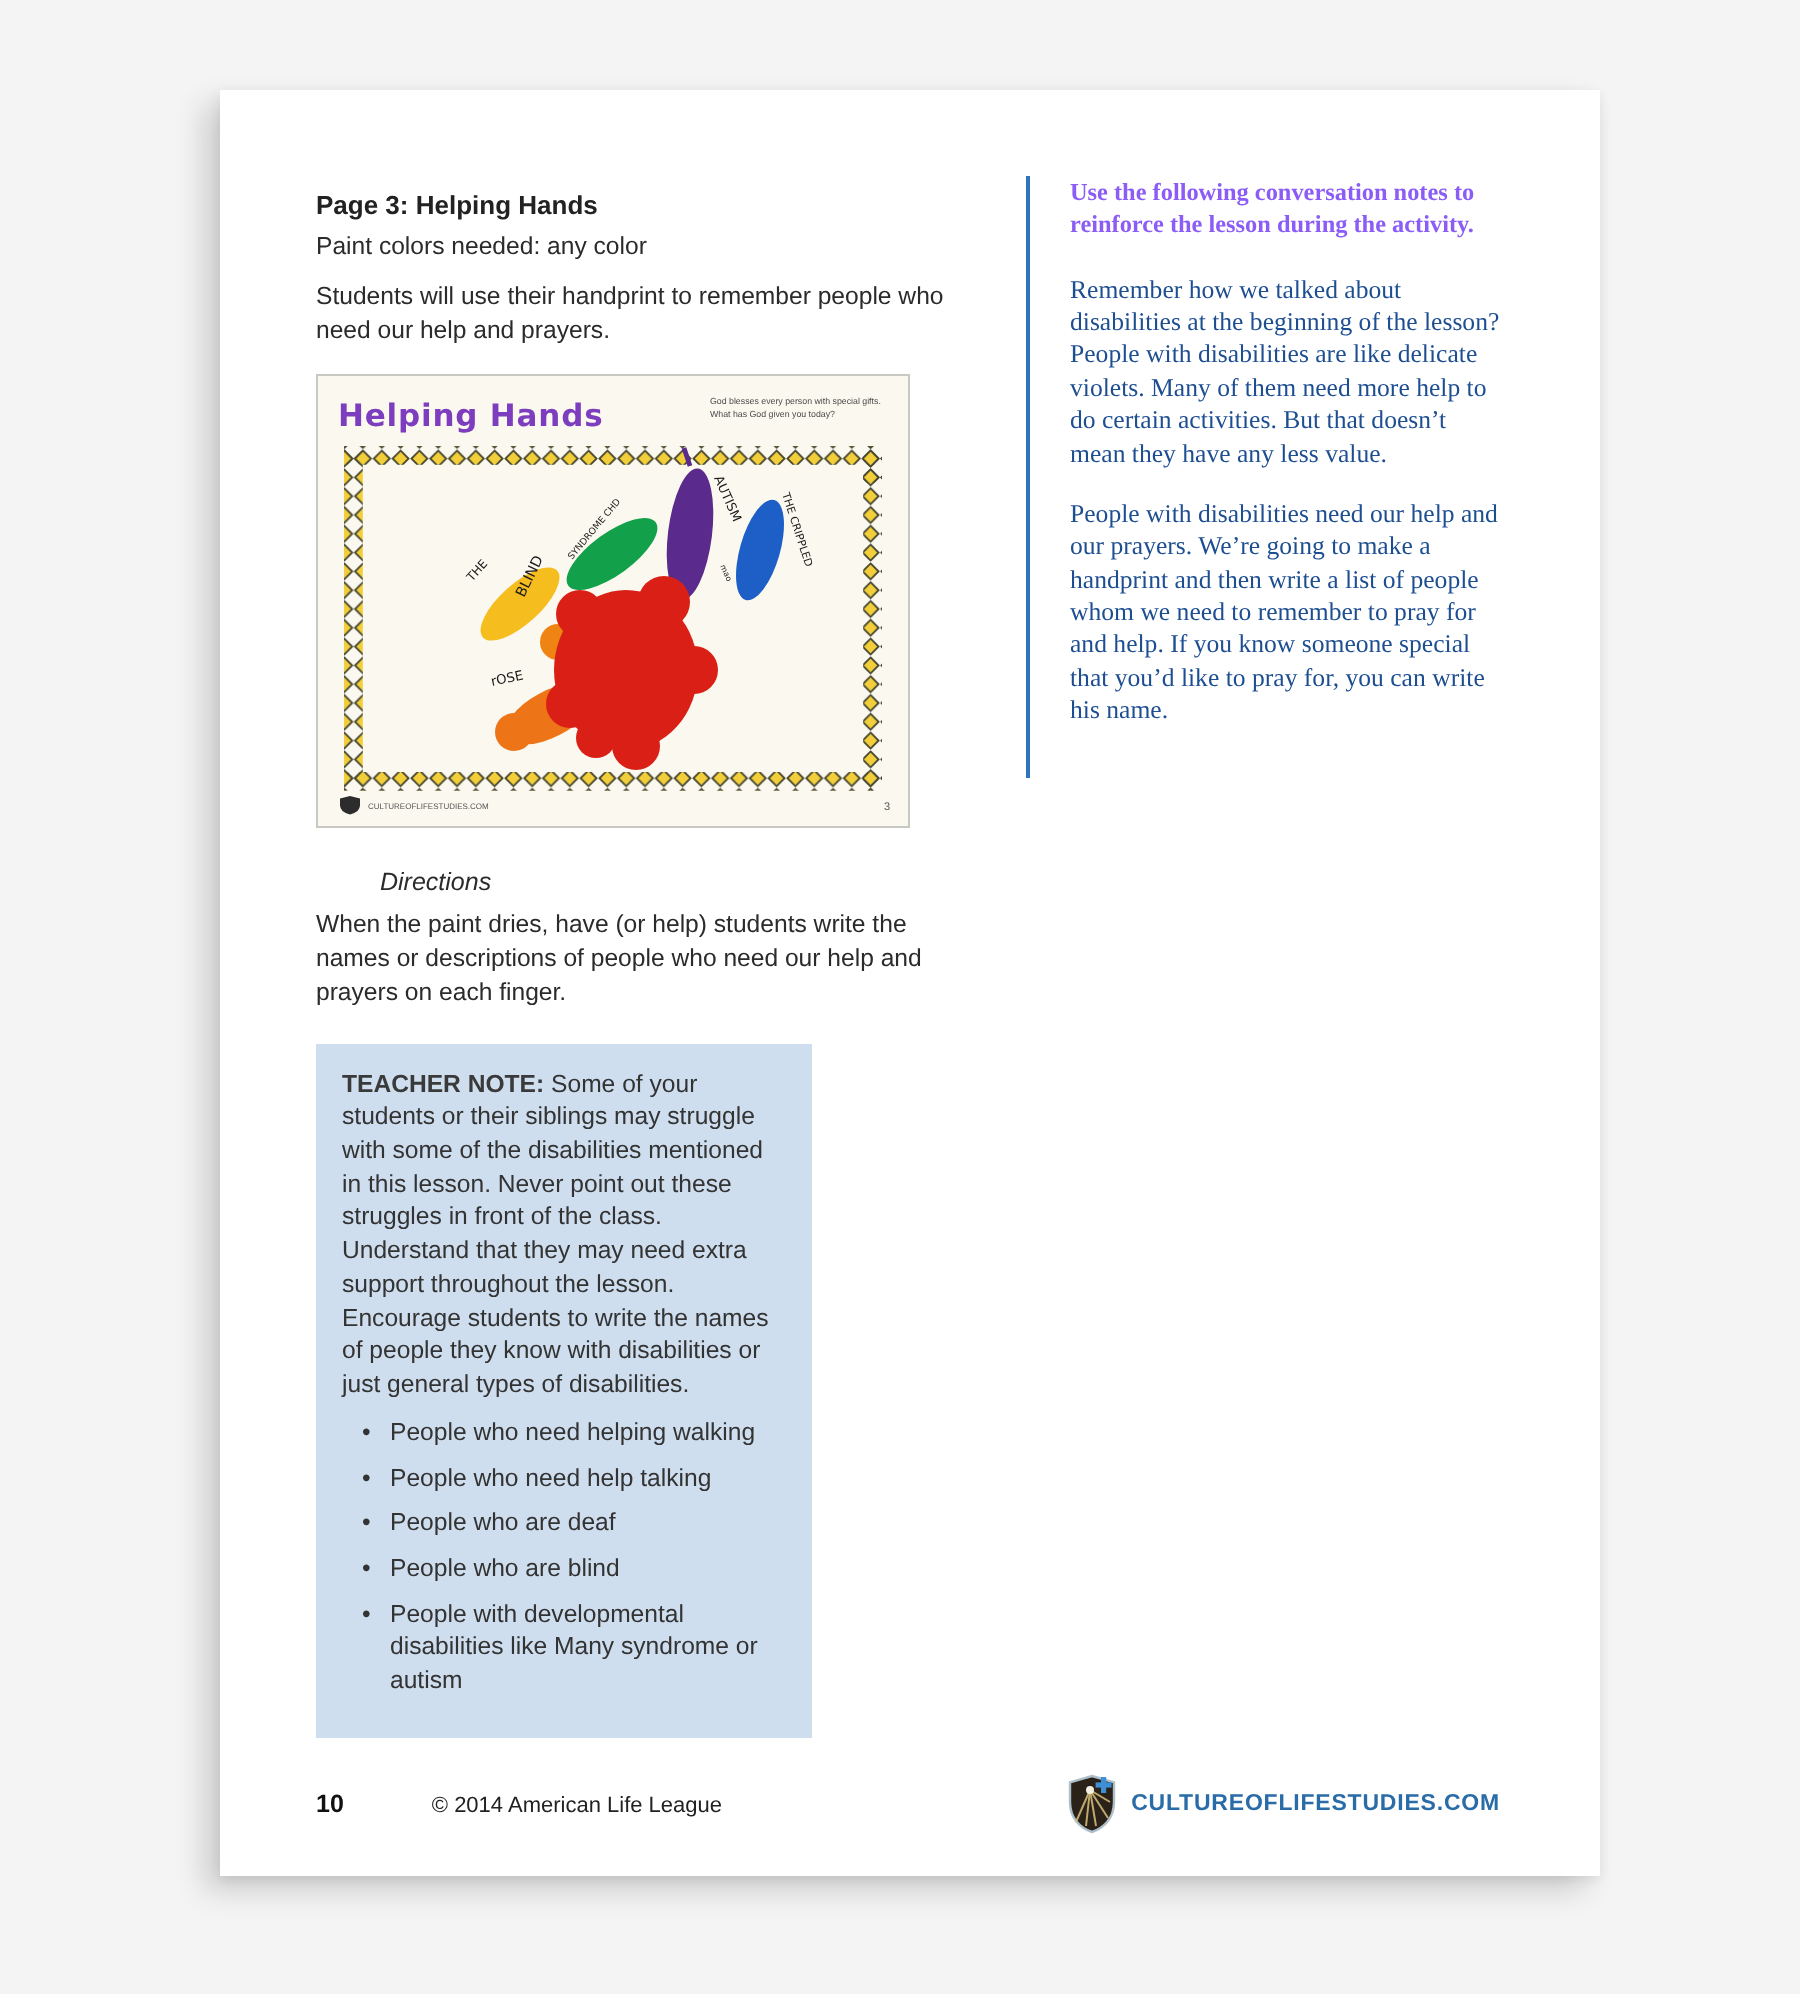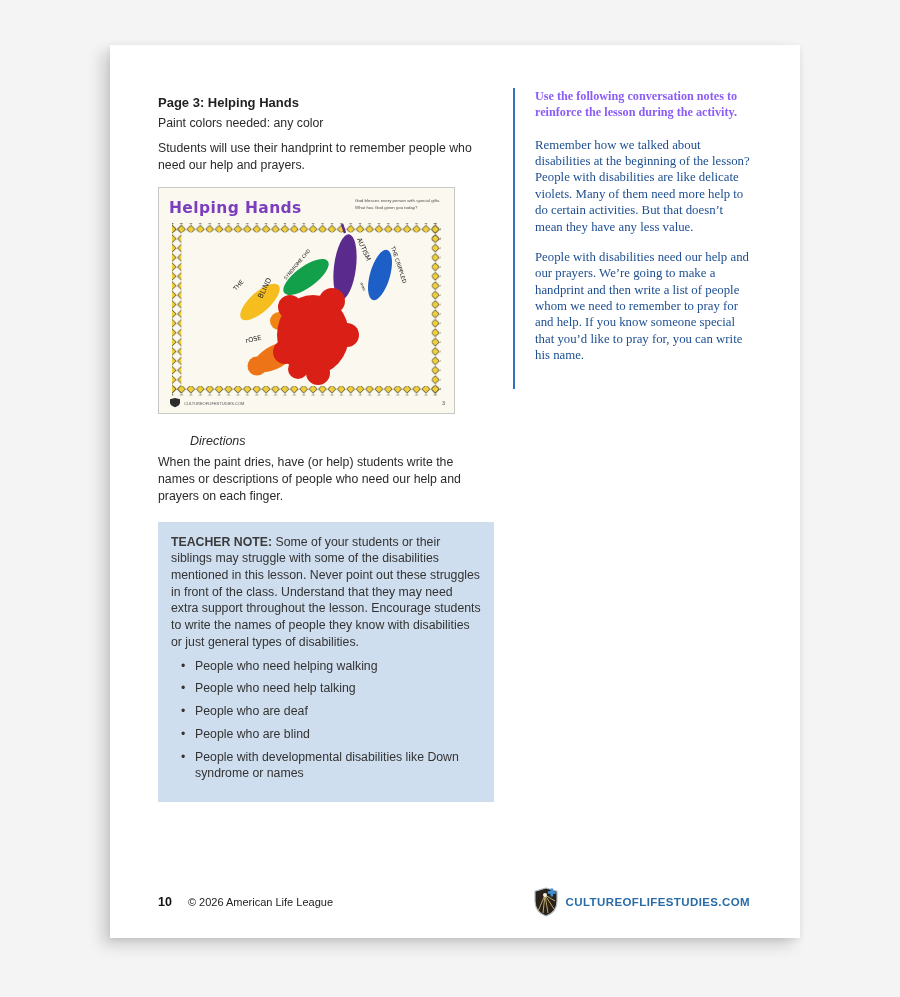--- a/index.html
+++ b/index.html
@@ -18,41 +18,41 @@
   
   .col-left { position:absolute; left:48px; top:50px; width:315px; color:#2b2b2b; }
   .h1 { font-size:13px; font-weight:bold; color:#222; margin-bottom:6px; }
   .paint { font-size:12.3px; margin-bottom:10px; }
   .body-p { font-size:12.3px; line-height:1.36; margin-bottom:10px; }
   .intro { margin-bottom:14px; }
   .worksheet-svg { display:block; margin:0 0 20px 0; }
   .directions { font-size:12.5px; font-style:italic; margin-bottom:6px;margin-left:32px; }
   .p2gap { margin-bottom:17px; }
   .note {
-    background:#cfdeee; padding:12px 13px 14px 13px; width:336px;
+    background:#cfdeee; padding:12px 13px 14px 13px; width:248px;
     font-size:12.3px; line-height:1.36; color:#333;
   }
   .note-label { font-weight:bold; color:#3a3a3a; }
   .note ul { list-style:none; margin-top:7px; }
   .note li { display:flex; margin:0 0 6px 10px; }
   .blt { width:14px; flex:0 0 14px; }
   
   .divider { position:absolute; left:403px; top:43px; width:2px; height:301px; background:#2e74c0; }
   .col-right {
     position:absolute; left:425px; top:44px; width:216px;
     font-family:"Liberation Serif", serif; color:#1d4e91;
   }
   .rh { font-size:12.2px; font-weight:bold; color:#8b5cf6; line-height:1.3; margin-bottom:16px; }
   .rp { font-size:12.8px; line-height:1.28; margin-bottom:14px; }
   
   .footer {
     position:absolute; left:48px; right:50px; top:840px; height:34px;
     display:flex; justify-content:space-between; align-items:center;
   }
-  .f-left { display:flex; align-items:baseline; }
+  .f-left { display:flex; align-items:baseline;gap:28px; }
   .pgnum { font-size:12.5px; font-weight:bold; color:#111; margin-right:16px; }
   .copy { font-size:11px; color:#222; }
   .f-right { display:flex; align-items:center; }
   .site { font-size:11.5px; font-weight:bold; letter-spacing:0.4px; color:#2a6ca8; margin-left:7px; }
 </style>
 </head>
 <body>
 
 <div class="page">
 
@@ -138,38 +138,38 @@
         <li>
             <span class="blt">•</span>
             <span>People who are deaf</span>
           </li>
         <li>
             <span class="blt">•</span>
             <span>People who are blind</span>
           </li>
         <li>
             <span class="blt">•</span>
-            <span>People with developmental disabilities like Down syndrome or names</span>
+            <span>People with developmental disabilities like Many syndrome or autism</span>
           </li>
       </ul>
     </div>
   </div>
 
   <div class="divider"></div>
 
   <div class="col-right">
     <p class="rh">Use the following conversation notes to reinforce the lesson during the activity.</p>
     <p class="rp">Remember how we talked about disabilities at the beginning of the lesson? People with disabilities are like delicate violets. Many of them need more help to do certain activities. But that doesn’t mean they have any less value.</p>
     <p class="rp">People with disabilities need our help and our prayers. We’re going to make a handprint and then write a list of people whom we need to remember to pray for and help. If you know someone special that you’d like to pray for, you can write his name.</p>
   </div>
 
   <div class="footer">
     <div class="f-left">
       <span class="pgnum">10</span>
-      <span class="copy">© 2026 American Life League</span>
+      <span class="copy">© 2014 American Life League</span>
     </div>
     <div class="f-right">
       <svg width="26" height="30" viewBox="0 0 26 30" xmlns="http://www.w3.org/2000/svg">
         <path d="M13 1 L24 4.2 V14 C24 22.5 18.5 27.2 13 29 C7.5 27.2 2 22.5 2 14 V4.2 Z" fill="#2a2119" stroke="#aebfcc" stroke-width="1.2"></path>
         <g stroke="#d8c07a" stroke-width="1" opacity="0.85">
           <line x1="12" y1="8" x2="5" y2="24"></line>
           <line x1="12" y1="8" x2="10" y2="26"></line>
           <line x1="12" y1="8" x2="15" y2="26"></line>
           <line x1="12" y1="8" x2="21" y2="22"></line>
           <line x1="12" y1="8" x2="22" y2="14"></line>

